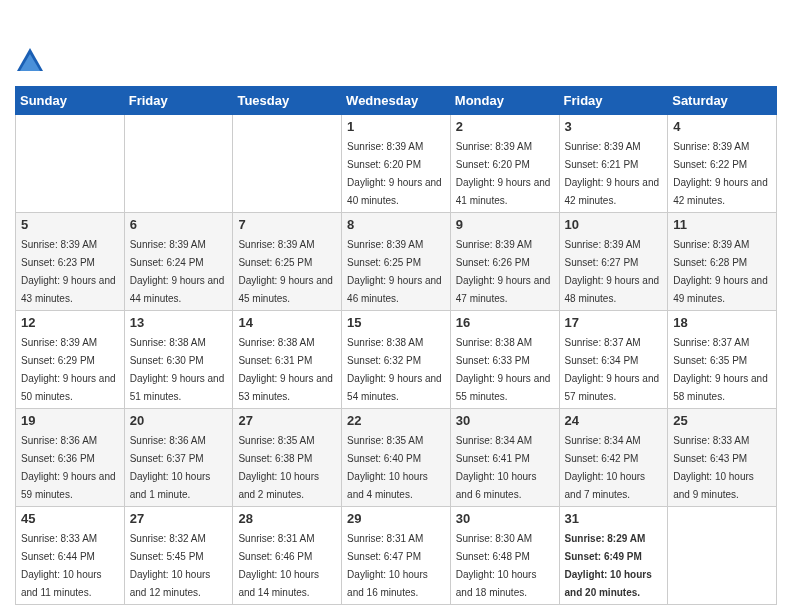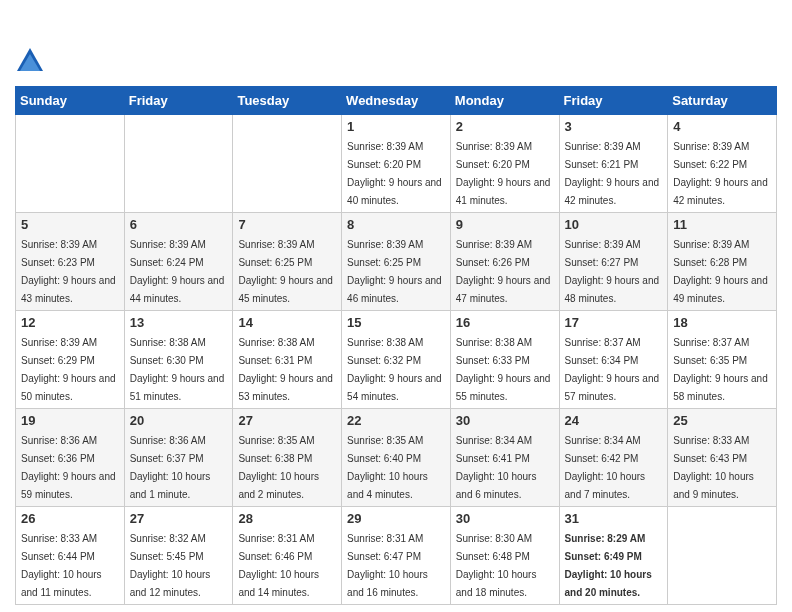--- a/index.html
+++ b/index.html
@@ -210,21 +210,21 @@
 Sunset: 6:41 PM
 Daylight: 10 hours and 6 minutes.</span></td>
           <td><span class="day-number">24</span><span class="day-info" style="white-space: pre-line;">Sunrise: 8:34 AM
 Sunset: 6:42 PM
 Daylight: 10 hours and 7 minutes.</span></td>
           <td><span class="day-number">25</span><span class="day-info" style="white-space: pre-line;">Sunrise: 8:33 AM
 Sunset: 6:43 PM
 Daylight: 10 hours and 9 minutes.</span></td>
         </tr>
         <tr>
-          <td><span class="day-number">26</span><span class="day-info" style="white-space: pre-line;">Sunrise: 8:33 AM
+          <td><span class="day-number">45</span><span class="day-info" style="white-space: pre-line;">Sunrise: 8:33 AM
 Sunset: 6:44 PM
 Daylight: 10 hours and 11 minutes.</span></td>
           <td><span class="day-number">27</span><span class="day-info" style="white-space: pre-line;">Sunrise: 8:32 AM
 Sunset: 5:45 PM
 Daylight: 10 hours and 12 minutes.</span></td>
           <td><span class="day-number">28</span><span class="day-info" style="white-space: pre-line;">Sunrise: 8:31 AM
 Sunset: 6:46 PM
 Daylight: 10 hours and 14 minutes.</span></td>
           <td><span class="day-number">29</span><span class="day-info" style="white-space: pre-line;">Sunrise: 8:31 AM
 Sunset: 6:47 PM

